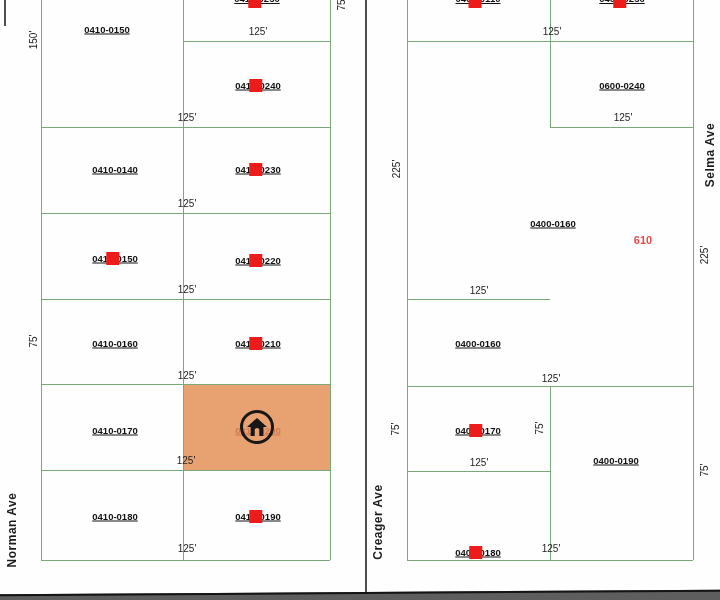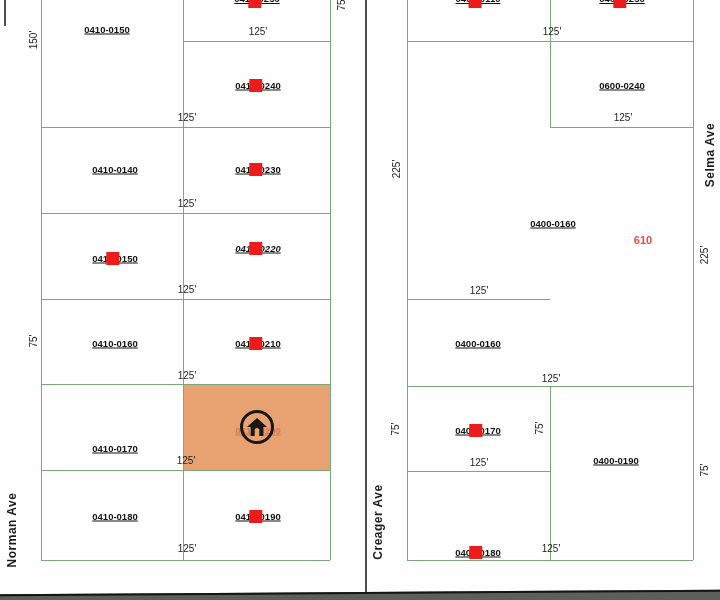--- a/index.html
+++ b/index.html
@@ -77,24 +77,24 @@
       <div class="line" style="left: 407px; top: 471px; width: 143px; height: 1px; background: rgb(123, 168, 123); z-index: 2;"></div>
       <div class="line" style="left: 407px; top: 560px; width: 286px; height: 1px; background: rgb(123, 168, 123); z-index: 2;"></div>
       <div class="line" style="left: 365px; top: 0px; width: 2px; height: 600px; background: rgb(77, 77, 77); z-index: 2;"></div>
       <div class="line" style="left: 4px; top: 0px; width: 2px; height: 26px; background: rgb(77, 77, 77); z-index: 2;"></div>
       <div class="parcel-label" style="left: 107px; top: 29px;">0410-0150</div>
       <div class="parcel-label cut" style="left: 257px; top: -7px;">0410-0250<span class="red-sq sq-cut" style="background: rgb(238, 27, 27);"></span></div>
       <div class="parcel-label" style="left: 258px; top: 85px;">0410-0240<span class="red-sq" style="background: rgb(238, 27, 27);"></span></div>
       <div class="parcel-label" style="left: 115px; top: 169px;">0410-0140</div>
       <div class="parcel-label" style="left: 258px; top: 169px;">0410-0230<span class="red-sq" style="background: rgb(238, 27, 27);"></span></div>
       <div class="parcel-label" style="left: 115px; top: 258px;">0410-0150<span class="red-sq" style="background: rgb(238, 27, 27);"></span></div>
-      <div class="parcel-label" style="left: 258px; top: 248px; font-style: italic;">0410-0220<span class="red-sq" style="background: rgb(238, 27, 27);"></span></div>
+      <div class="parcel-label" style="left: 258px; top: 260px;">0410-0220<span class="red-sq" style="background: rgb(238, 27, 27);"></span></div>
       <div class="parcel-label" style="left: 115px; top: 343px; text-decoration: underline;">0410-0160</div>
       <div class="parcel-label" style="left: 258px; top: 343px;">0410-0210<span class="red-sq" style="background: rgb(238, 27, 27);"></span></div>
-      <div class="parcel-label" style="left: 115px; top: 448px;">0410-0170</div>
+      <div class="parcel-label" style="left: 115px; top: 430px;">0410-0170</div>
       <div class="parcel-label faded" style="left: 258px; top: 430px;">0410-0200</div>
       <div class="parcel-label" style="left: 115px; top: 516px;">0410-0180</div>
       <div class="parcel-label" style="left: 258px; top: 516px;">0410-0190<span class="red-sq" style="background: rgb(238, 27, 27);"></span></div>
       <div class="parcel-label cut" style="left: 478px; top: -7px;">0400-0110<span class="red-sq sq-cut" style="background: rgb(238, 27, 27);"></span></div>
       <div class="parcel-label cut" style="left: 622px; top: -7px;">0400-0250<span class="red-sq sq-cut" style="background: rgb(238, 27, 27);"></span></div>
       <div class="parcel-label" style="left: 622px; top: 85px;">0600-0240</div>
       <div class="parcel-label" style="left: 553px; top: 223px;">0400-0160</div>
       <div class="parcel-label" style="left: 478px; top: 343px;">0400-0160</div>
       <div class="parcel-label" style="left: 478px; top: 430px;">0400-0170<span class="red-sq" style="background: rgb(238, 27, 27);"></span></div>
       <div class="parcel-label" style="left: 616px; top: 460px;">0400-0190</div>

